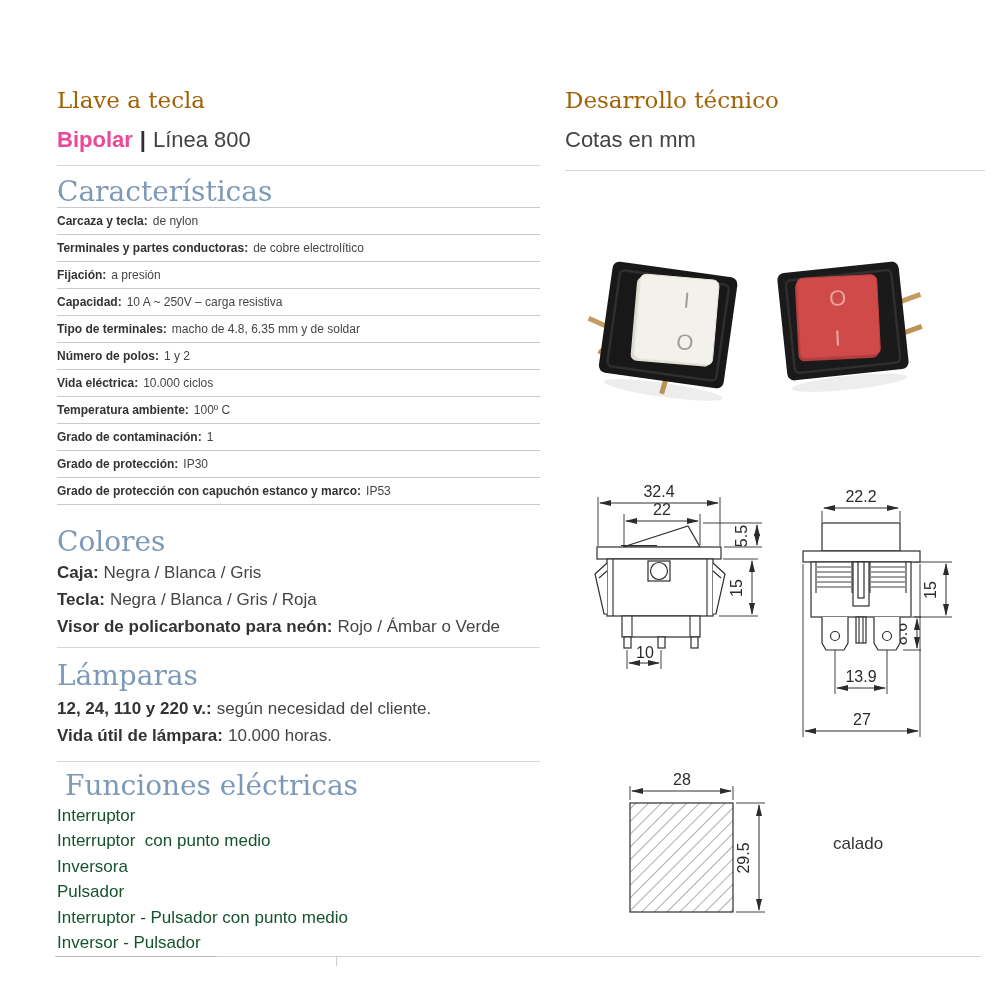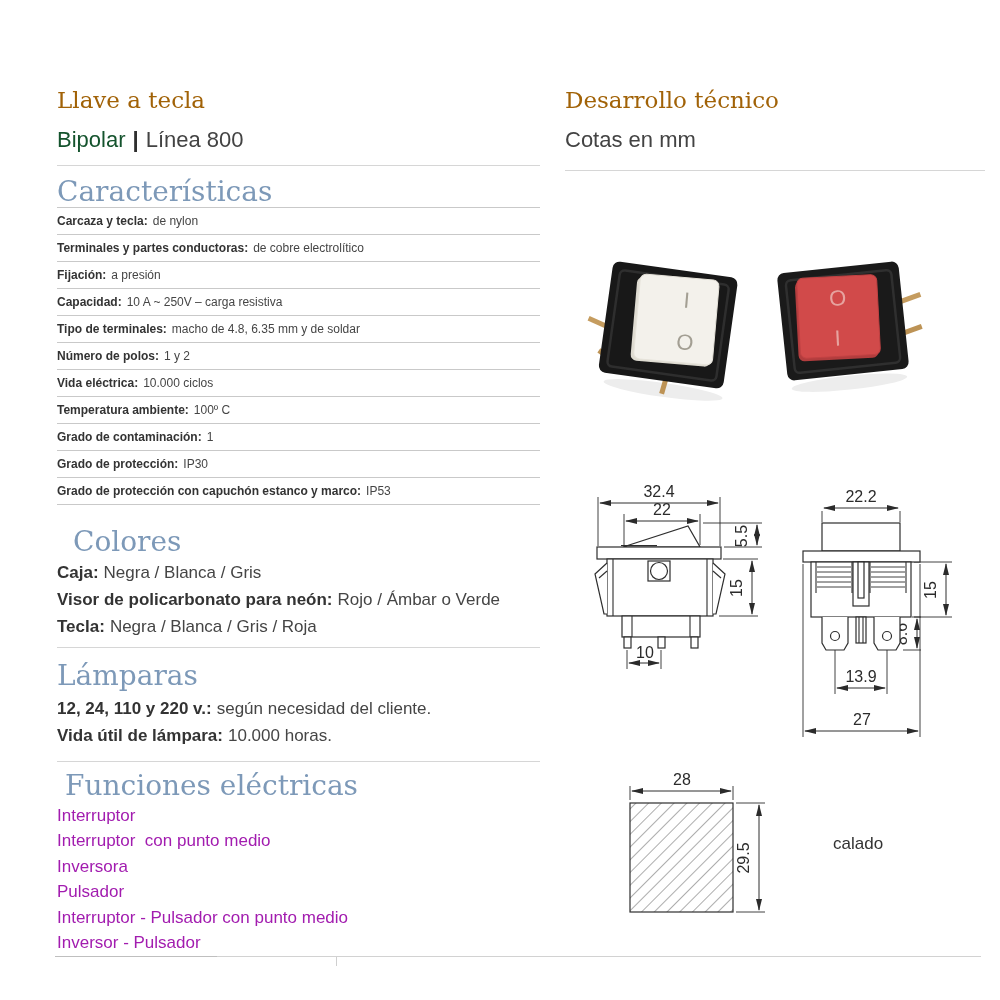--- a/index.html
+++ b/index.html
@@ -2,29 +2,29 @@
 <html><head>
 <meta charset="utf-8">
 <style>
   html,body{margin:0;padding:0;background:#fff;}
   #page{position:relative;width:1000px;height:1000px;background:#ffffff;overflow:hidden;
         font-family:"Liberation Sans",sans-serif;color:#3d3d3d;}
   .abs{position:absolute;}
   .h1{font-family:"DejaVu Serif",serif;font-size:23px;line-height:36px;color:#a16207;font-weight:400;}
   .h2{font-family:"DejaVu Serif",serif;font-size:28px;line-height:28px;color:#7d99b8;font-weight:400;}
   .sub{font-size:22px;line-height:26px;color:#434343;}
-  .sub .b{font-weight:400;color:#14532d;}
+  .sub .b{font-weight:700;color:#ec4899;}
   .sub .sep{font-weight:700;color:#2f2f2f;margin:0 7px;}
   .rule{border-top:1px solid #d6d6d6;height:0;}
   .ctable{border-top:1px solid #c9c9c9;}
   .crow{height:26px;border-bottom:1px solid #c9c9c9;font-size:12px;line-height:26px;white-space:nowrap;}
   .lbl{font-weight:700;color:#333333;}
   .val{color:#454545;margin-left:5px;}
   .prow{font-size:17px;line-height:27px;white-space:nowrap;}
-  .fitem{font-size:17px;line-height:25.4px;color:#a21caf;white-space:pre-wrap;}
+  .fitem{font-size:17px;line-height:25.4px;color:#14532d;white-space:pre-wrap;}
   svg{position:absolute;overflow:visible;}
   .ln{stroke:#2e2e2e;stroke-width:1.1;fill:none;}
   .shape{stroke:#2e2e2e;stroke-width:1.2;fill:#ffffff;}
   .dimln{stroke:#2e2e2e;stroke-width:1;fill:none;}
   .ext{stroke:#2e2e2e;stroke-width:0.9;fill:none;}
   text.dim{font-family:"Liberation Sans",sans-serif;font-size:16px;fill:#2b2b2b;}
   text.note{font-family:"Liberation Sans",sans-serif;font-size:17px;fill:#333333;}
   text.glyph{font-family:"Liberation Sans",sans-serif;}
 </style>
 </head>
@@ -49,25 +49,25 @@
       <div class="crow"><span class="lbl">Capacidad:</span><span class="val">10 A ~ 250V – carga resistiva</span></div>
       <div class="crow"><span class="lbl">Tipo de terminales:</span><span class="val">macho de 4.8, 6.35 mm y de soldar</span></div>
       <div class="crow"><span class="lbl">Número de polos:</span><span class="val">1 y 2</span></div>
       <div class="crow"><span class="lbl">Vida eléctrica:</span><span class="val">10.000 ciclos</span></div>
       <div class="crow"><span class="lbl">Temperatura ambiente:</span><span class="val">100º C</span></div>
       <div class="crow"><span class="lbl">Grado de contaminación:</span><span class="val">1</span></div>
       <div class="crow"><span class="lbl">Grado de protección:</span><span class="val">IP30</span></div>
       <div class="crow"><span class="lbl">Grado de protección con capuchón estanco y marco:</span><span class="val">IP53</span></div>
     </div>
 
-    <div class="abs h2" style="top:528px;left:16px;">Colores</div>
+    <div class="abs h2" style="top:528px;left:0;">Colores</div>
     <div class="abs" style="top:559px;left:0;width:483px;">
       <div class="prow"><span class="lbl">Caja:</span><span class="val">Negra / Blanca / Gris</span></div>
+      <div class="prow"><span class="lbl">Tecla:</span><span class="val">Negra / Blanca / Gris / Roja</span></div>
       <div class="prow"><span class="lbl">Visor de policarbonato para neón:</span><span class="val">Rojo / Ámbar o Verde</span></div>
-      <div class="prow"><span class="lbl">Tecla:</span><span class="val">Negra / Blanca / Gris / Roja</span></div>
     </div>
 
     <div class="abs rule" style="top:647px;left:0;width:483px;"></div>
 
     <div class="abs h2" style="top:662px;left:0;">Lámparas</div>
     <div class="abs" style="top:695px;left:0;width:483px;">
       <div class="prow"><span class="lbl">12, 24, 110 y 220 v.:</span><span class="val">según necesidad del cliente.</span></div>
       <div class="prow"><span class="lbl">Vida útil de lámpara:</span><span class="val">10.000 horas.</span></div>
     </div>
 

